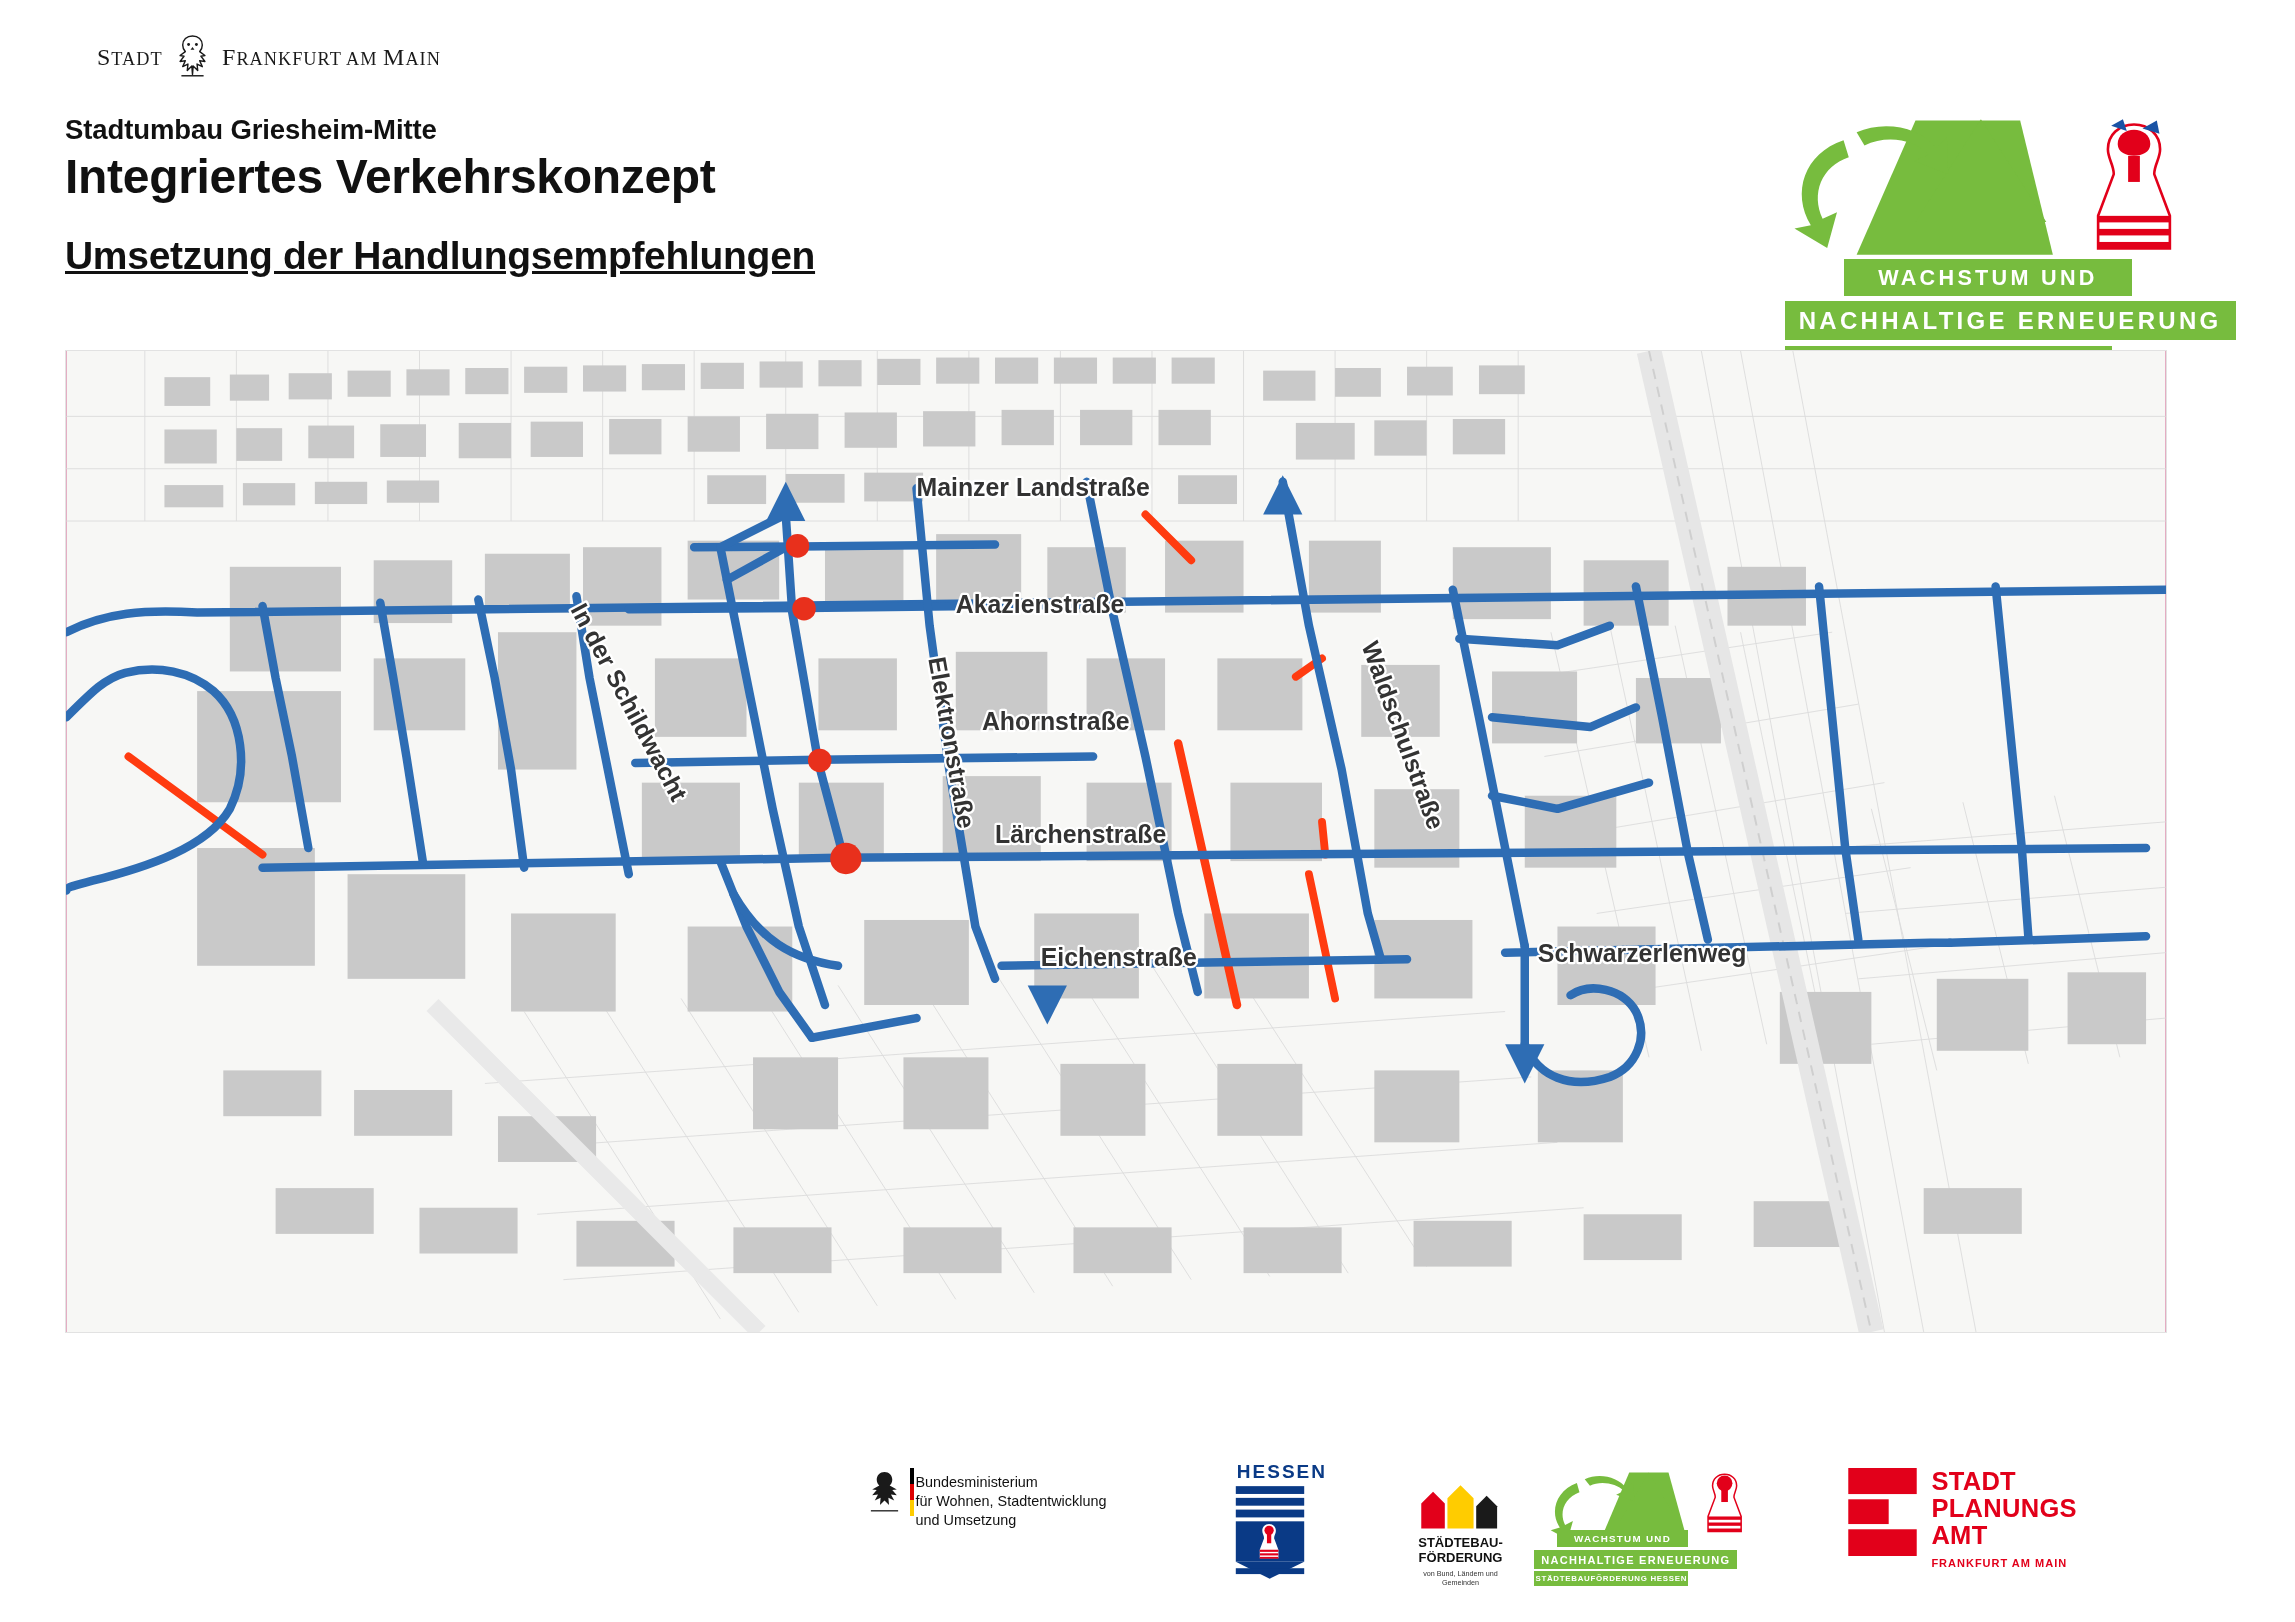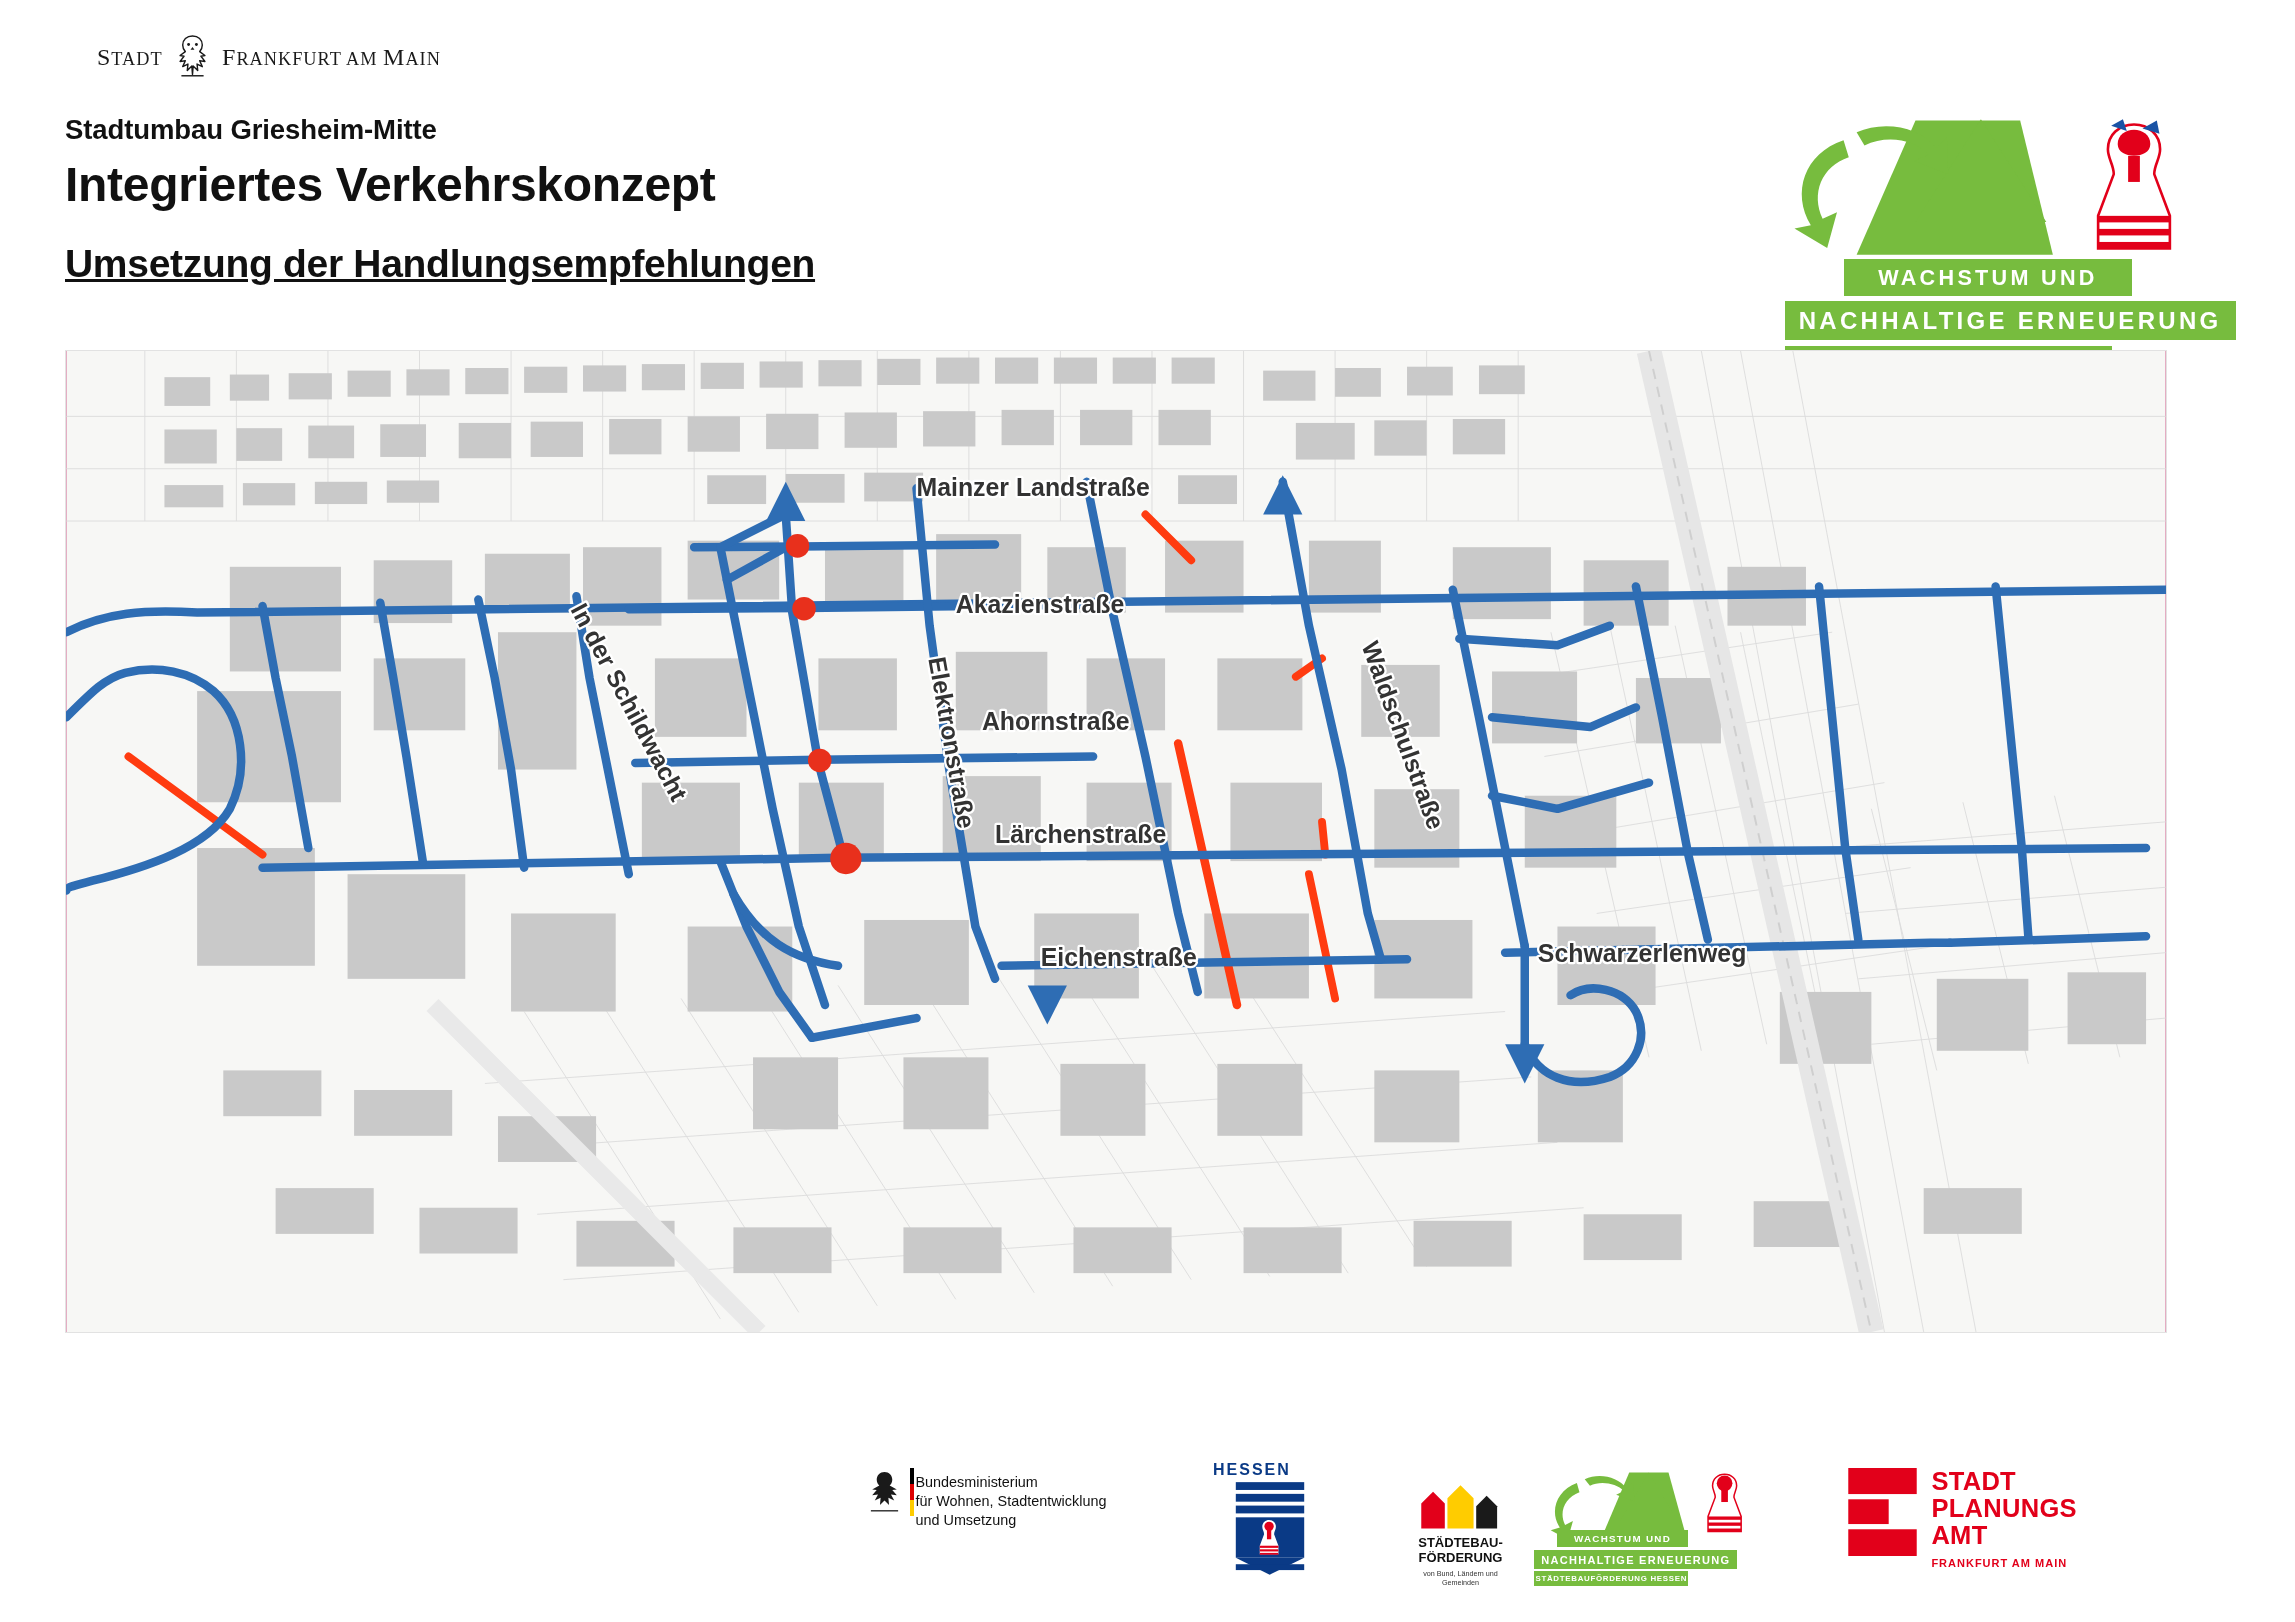--- a/index.html
+++ b/index.html
@@ -49,21 +49,21 @@
 
   #title-block {
     position: absolute;
     left: 65px;
     top: 114px;
   }
   #subtitle {
     font-size: 27.5px;
     font-weight: bold;
     color: #111;
-    margin: 0 0 11px 0;
+    margin: 0 0 3px 0;
     letter-spacing: -0.1px;
   }
   #maintitle {
     font-size: 48px;
     font-weight: bold;
     color: #111;
     margin: 0 0 30px 0;
     letter-spacing: -0.3px;
   }
   #sectiontitle {
@@ -172,25 +172,25 @@
     margin-left: 3.9px;
   }
   #bmwsb .bm-flag i { display:block; width:100%; height:33.33%; }
 
   #hessen-logo {
     left: 1213px;
     top: 5.2px;
     width: 114px;
   }
   #hessen-logo .hess-word {
-    font-size: 16px;
+    font-size: 19px;
     font-weight: bold;
     letter-spacing: 2px;
     color: #0a3a86;
-    text-align: left;
+    text-align: right;
     margin-bottom: 3.3px;
   }
 
   #stbf-logo {
     left: 1390px;
     top: 24px;
     width: 141px;
     text-align: center;
   }
   #stbf-logo .stbf-text {

